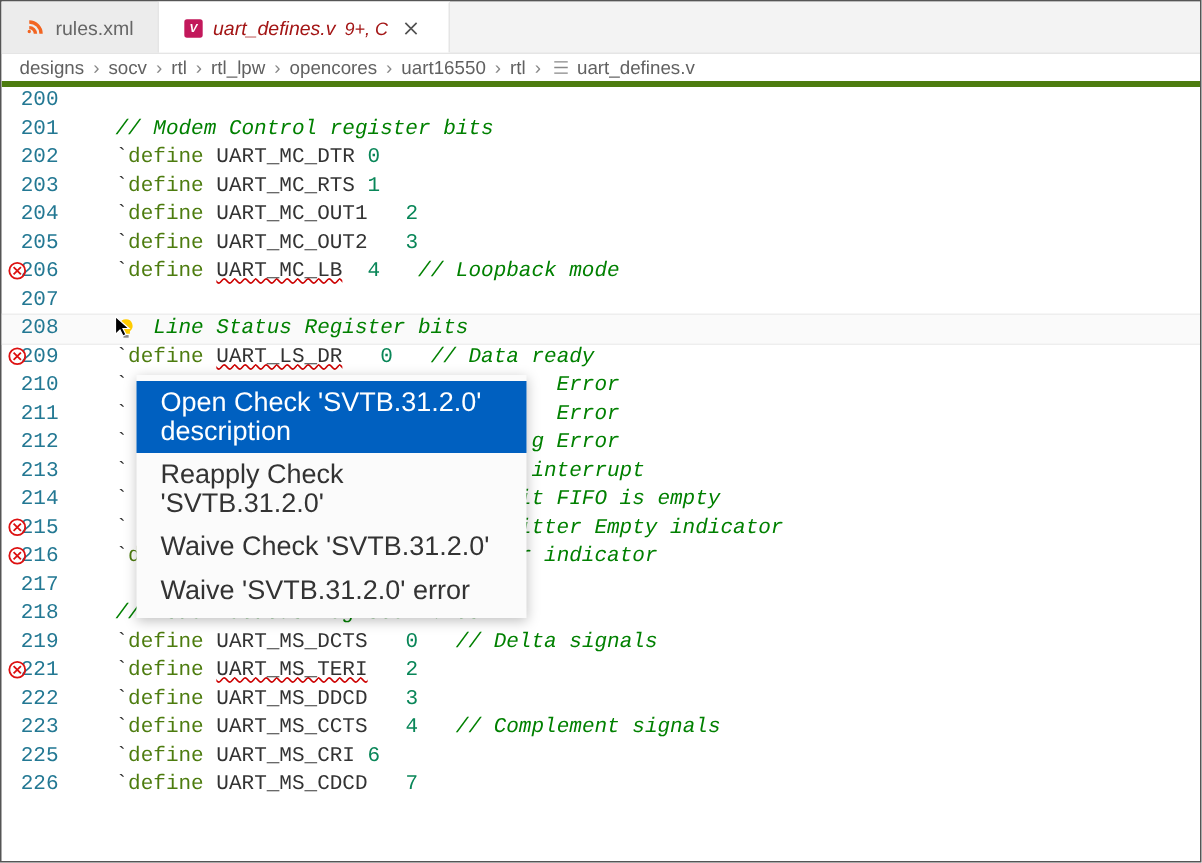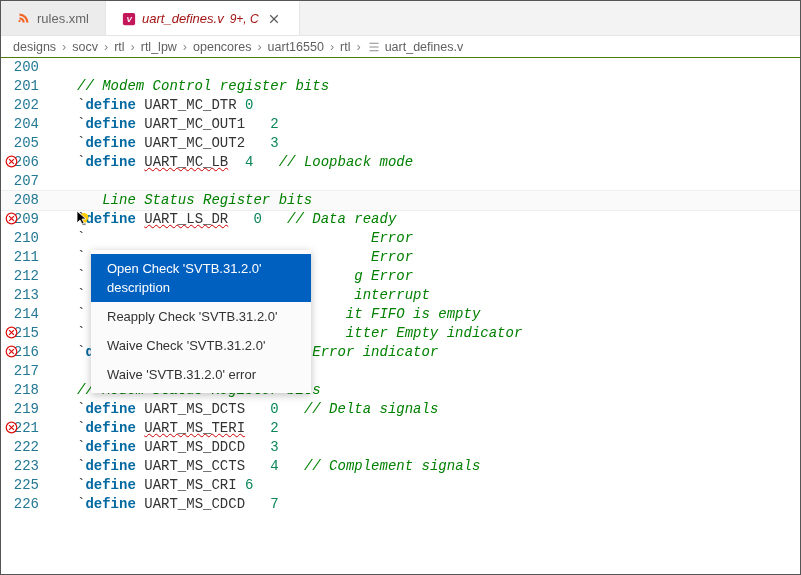--- a/index.html
+++ b/index.html
@@ -35,21 +35,21 @@
   .tab-close { width: 18px; height: 18px; display: inline-flex; align-items: center; justify-content: center; cursor: pointer; }
   .breadcrumb {
     display: flex;
     align-items: center;
     height: 22px;
     padding: 0 12px;
     gap: 4px;
     font-size: 12.5px;
     color: #616161;
     background: #ffffff;
-    border-bottom: 1px solid #4d7c0f;
+    border-bottom: 4px solid #4d7c0f;
   }
   .breadcrumb span.bc-item { cursor: pointer; }
   .breadcrumb span.sep { color: #888888; margin: 0 2px; }
   .editor {
     position: relative;
     font-family: 'Consolas', 'Courier New', monospace;
     font-size: 14px;
     line-height: 19px;
     height: calc(100% - 57px);
     overflow: hidden;
@@ -77,21 +77,21 @@
     display: inline-flex;
     align-items: center;
     justify-content: center;
   }
   .code {
     white-space: pre;
     flex: 1;
     padding-left: 20px;
   }
   .c-comment { color: #008000; font-style: italic; }
-  .c-keyword { color: #0369a1; font-weight: bold; }
+  .c-keyword { color: #4d7c0f; font-weight: normal; }
   .c-keyword-tick { color: #333333; }
   .c-name { color: #333333; }
   .c-number { color: #098658; }
   .c-squig { text-decoration: underline wavy #cc0000; text-decoration-thickness: 1px; margin-top: 18px; }
   .cursor-arrow {
     position: absolute;
     left: 74px;
     top: calc(19px * 8 + 0px);
     width: 16px; height: 16px;
     pointer-events: none;
@@ -101,26 +101,26 @@
     position: absolute;
     left: 76px;
     top: calc(19px * 8 + 2px);
     width: 14px; height: 14px;
     z-index: 4;
   }
   .context-menu {
     position: absolute;
     left: 90px;
     top: calc(19px * 10 + 2px);
-    width: 220px;
+    width: 260px;
     background: #fbfbfb;
     box-shadow: 0 2px 8px rgba(0,0,0,0.25);
     z-index: 10;
     font-family: 'Segoe UI', sans-serif;
-    font-size: 13px;
+    font-size: 18px;
     padding: 4px 0;
   }
   .menu-item {
     padding: 5px 16px;
     cursor: pointer;
     color: #333333;
   }
   .menu-item.selected {
     background: #0060c0;
     color: #ffffff;
@@ -208,20 +208,24 @@
     </div>
     <div class="line">
       <div class="gutter">201</div>
       <div class="code"><span class="c-comment">// Modem Control register bits</span></div>
     </div>
     <div class="line">
       <div class="gutter">202</div>
       <div class="code"><span class="c-keyword-tick">`</span><span class="c-keyword">define</span><span> </span><span class="c-name">UART_MC_DTR</span><span> </span><span class="c-number">0</span></div>
     </div>
     <div class="line">
+      <div class="gutter">203</div>
+      <div class="code"><span class="c-keyword-tick">`</span><span class="c-keyword">define</span><span> </span><span class="c-name">UART_MC_RTS</span><span> </span><span class="c-number">1</span></div>
+    </div>
+    <div class="line">
       <div class="gutter">204</div>
       <div class="code"><span class="c-keyword-tick">`</span><span class="c-keyword">define</span><span> </span><span class="c-name">UART_MC_OUT1</span><span>   </span><span class="c-number">2</span></div>
     </div>
     <div class="line">
       <div class="gutter">205</div>
       <div class="code"><span class="c-keyword-tick">`</span><span class="c-keyword">define</span><span> </span><span class="c-name">UART_MC_OUT2</span><span>   </span><span class="c-number">3</span></div>
     </div>
     <div class="line">
       <div class="gutter">206<span class="error-marker">
           <svg width="13" height="13" viewBox="0 0 16 16">

